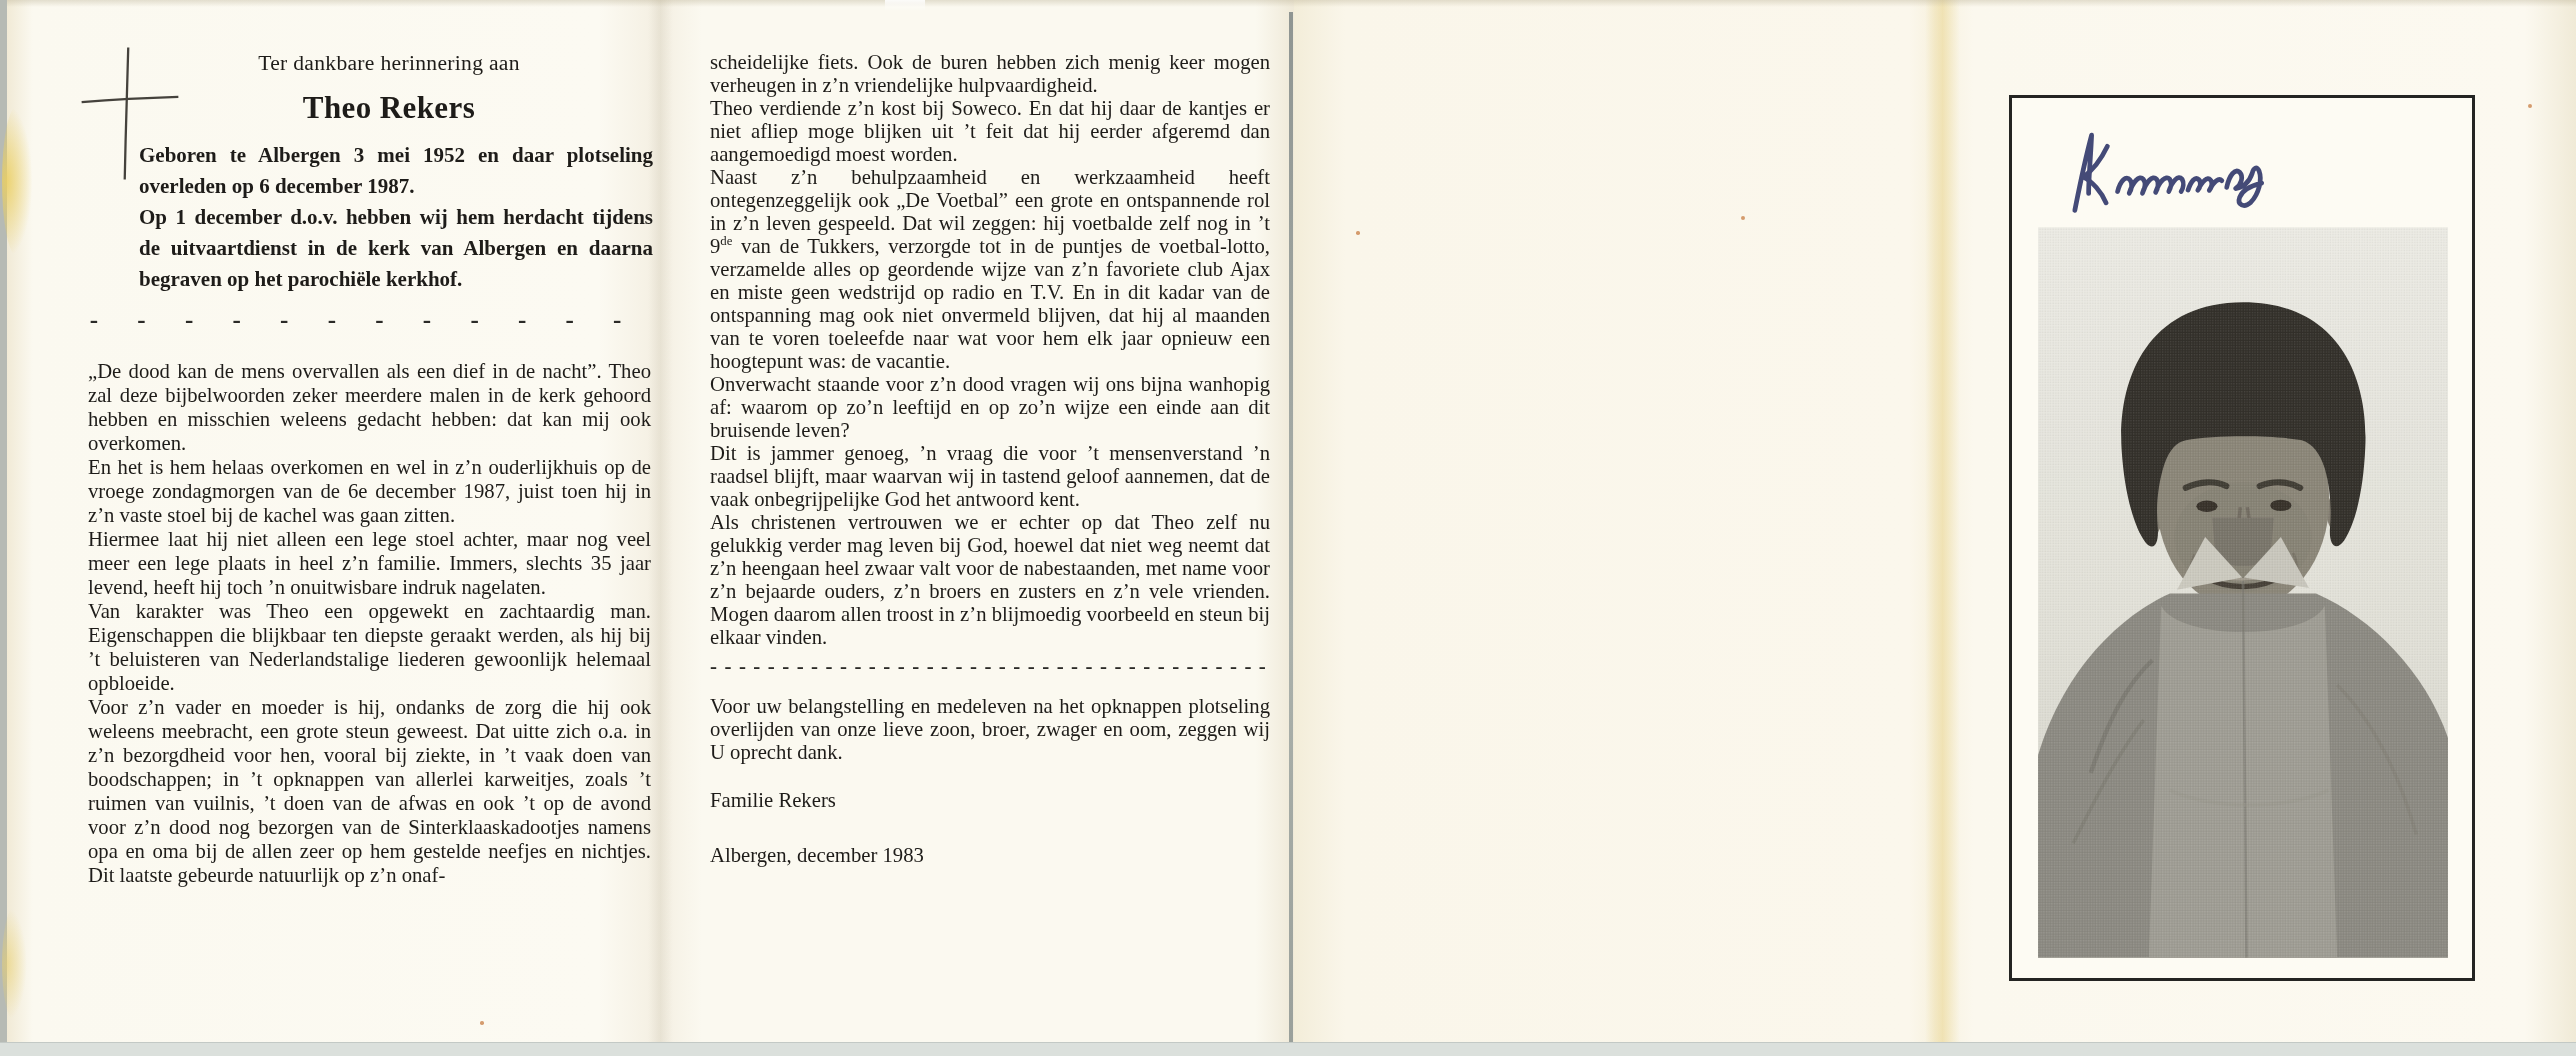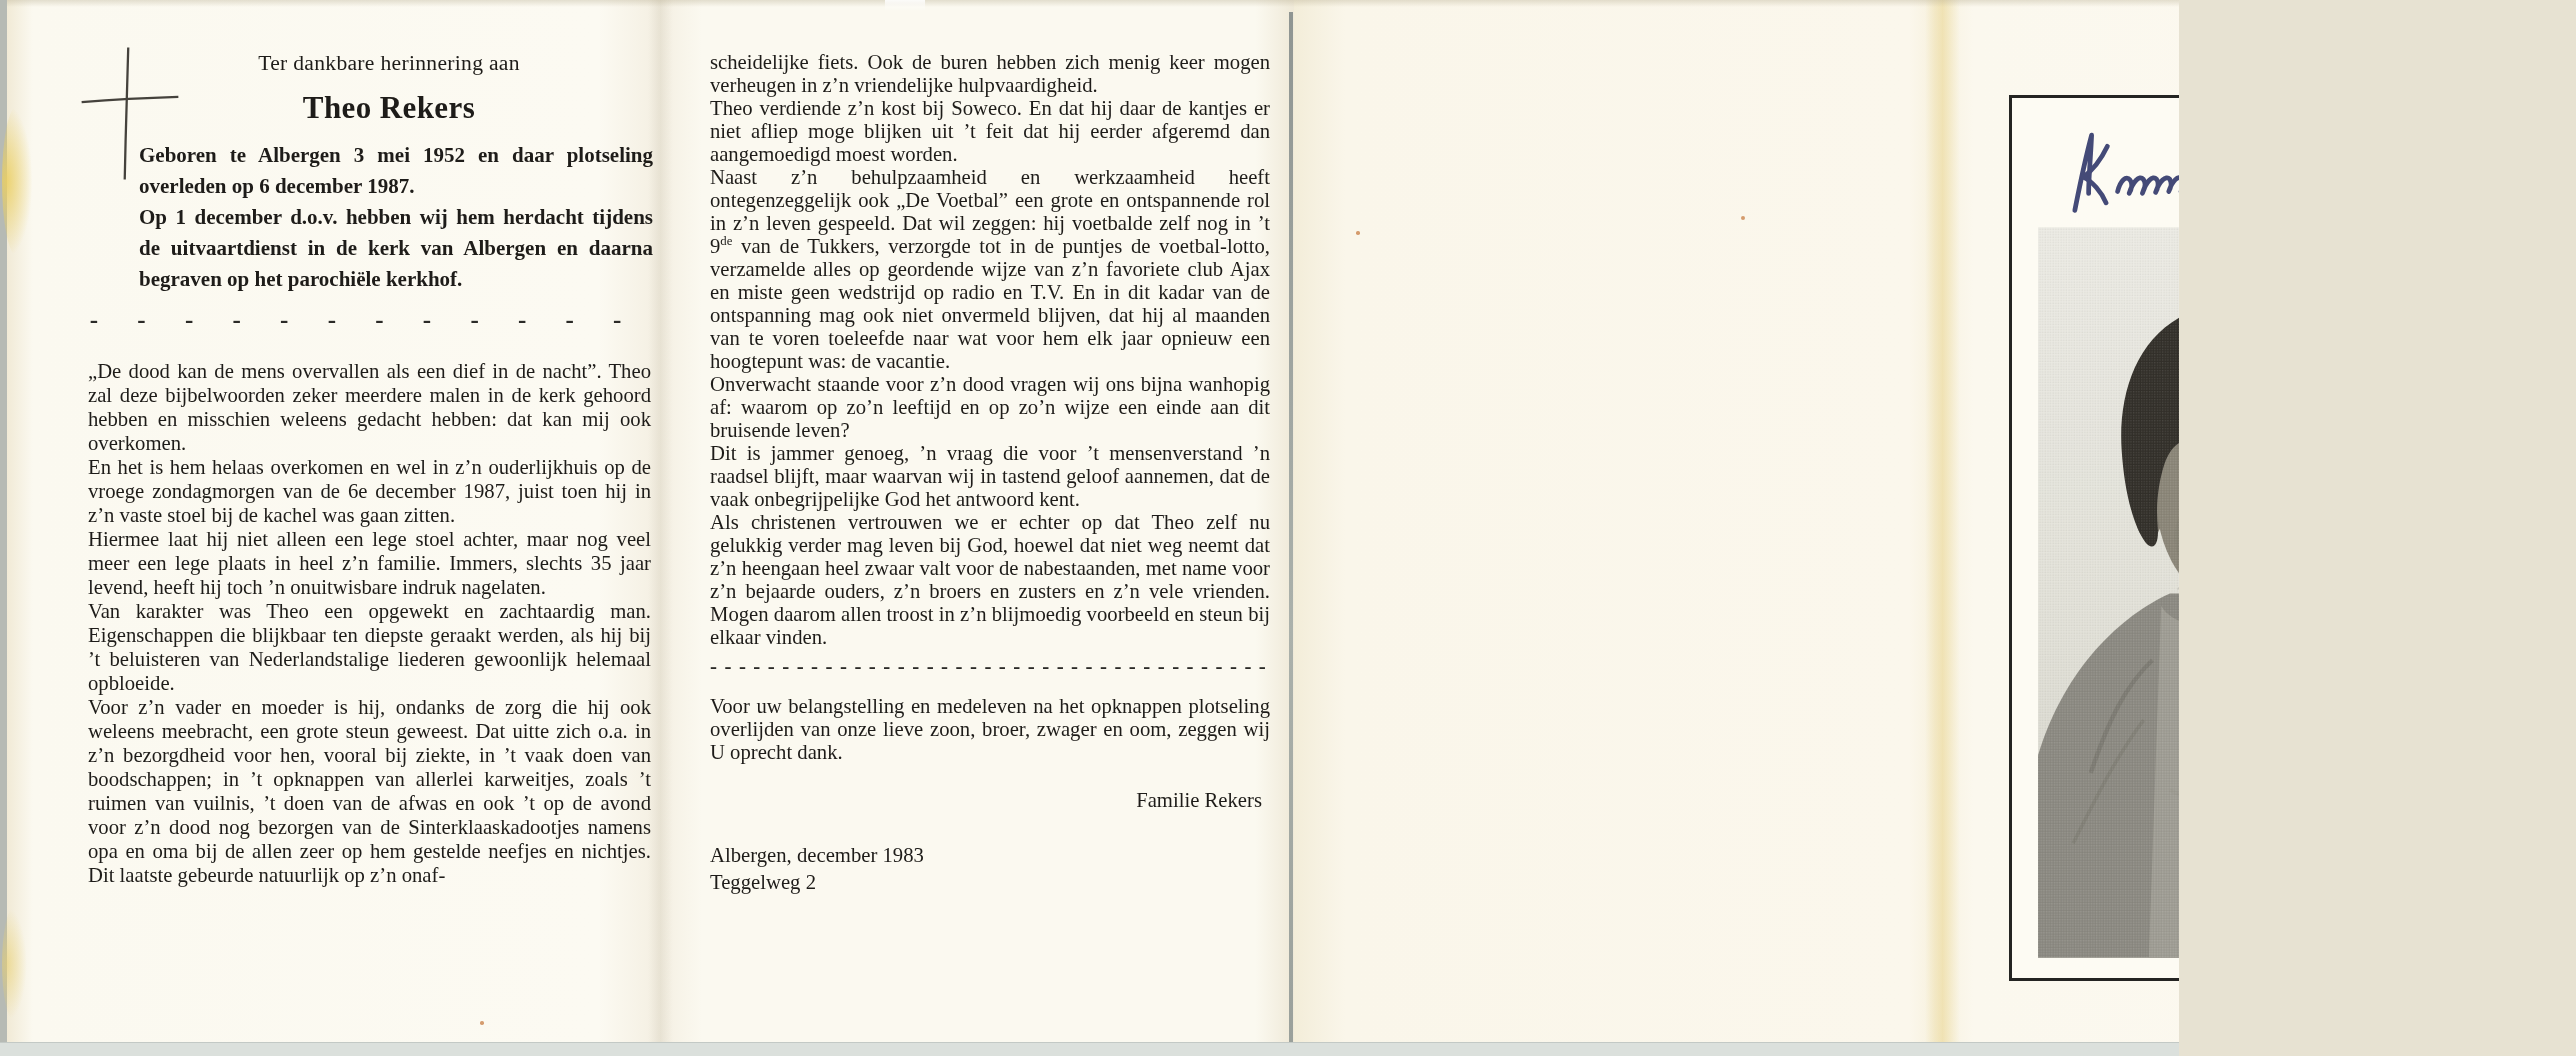--- a/index.html
+++ b/index.html
@@ -1,16 +1,16 @@
 <!DOCTYPE html>
 <html lang="nl" style="font-size:14px"><head>
 <meta charset="utf-8">
 <style>
   html,body{margin:0;padding:0;background:#e7e2d2;}
-  .scan{position:relative;width:2179px;height:1056px;overflow:hidden;
+  .scan{position:relative;width:2576px;height:1056px;overflow:hidden;
         background:#ef4444;font-family:"Liberation Serif","DejaVu Serif",serif;color:#1e1c19;}
   
   .sheet-left{position:absolute;left:7px;top:0;width:1287px;height:1044px;
     background:linear-gradient(90deg,#f1ead6 0%,#fbf9f0 2%,#fcfaf2 46%,#f4efe2 50.6%,#fbf9f0 54%,#fbf9f0 97%,#efe9d8 100%);}
   .sheet-right{position:absolute;left:1294px;top:0;width:1282px;height:1044px;
     background:linear-gradient(90deg,#f3edd9 0%,#faf6ea 4%,#fbf7ec 48%,#f7f1de 50%,#fbf8ee 53%,#fcf9f0 96%,#f0ead7 100%);}
   .fold-gray{position:absolute;left:1289px;top:12.3px;width:4.4px;height:1032px;
     background:linear-gradient(180deg,#8f9592,#abb1ab 60%,#9aa09b);}
   .fold-soft{position:absolute;top:0;height:1044px;pointer-events:none;}
   .fold-a{left:648px;width:25px;background:linear-gradient(90deg,rgba(140,130,100,0),rgba(140,130,100,0.12) 50%,rgba(140,130,100,0));}
@@ -32,21 +32,21 @@
   .intro{margin:14px 0 0 51px;width:514px;font-weight:bold;}
   .intro p{margin:0;font-size:21px;line-height:31px;text-align:justify;}
   .divider-wide{margin:10.6px 0 0 1.8px;font-size:25px;font-weight:bold;word-spacing:33px;color:#2b2a27;white-space:nowrap;overflow:hidden;}
   .bodytext{margin-top:25px;}
   .bodytext p{margin:0;font-size:20.7px;line-height:24px;text-align:justify;}
   .col-mid .bodytext{margin-top:16px;}
   .col-mid .bodytext p{line-height:23px;}
   sup.ord{font-size:0.62em;line-height:0;}
   .divider-fine{margin:5.3px 0 0 0;font-size:21px;font-weight:bold;word-spacing:2.2px;color:#2b2a27;white-space:nowrap;overflow:hidden;}
   .thanks{margin-top:30px;}
-  .signature{margin:25px 8px 0 0;font-size:20.7px;text-align:right;}
+  .signature{margin:25px 8px 0 0;font-size:20.7px;}
   .place-date{margin:30px 0 0 0;font-size:20.7px;line-height:26.4px;}
   
   .cross{position:absolute;left:79px;top:44px;width:102px;height:139px;}
   
   .photo-frame{position:absolute;left:2009px;top:95px;width:460px;height:880px;
     border:3.5px solid #242422;background:#fdfbf3;}
   .handwriting{position:absolute;left:46px;top:23px;width:264px;height:92px;transform:rotate(-4deg);}
   .portrait{position:absolute;left:26.4px;top:129px;width:410px;height:731px;}
   .sr-only{position:absolute;width:0.9px;height:0.9px;overflow:hidden;clip:rect(0 0 0 0);white-space:nowrap;}
 </style>
@@ -102,21 +102,20 @@
       <p>Dit is jammer genoeg, ’n vraag die voor ’t mensenverstand ’n raadsel blijft, maar waarvan wij in tastend geloof aannemen, dat de vaak onbegrijpelijke God het antwoord kent.</p>
       <p>Als christenen vertrouwen we er echter op dat Theo zelf nu gelukkig verder mag leven bij God, hoewel dat niet weg neemt dat z’n heengaan heel zwaar valt voor de nabestaanden, met name voor z’n bejaarde ouders, z’n broers en zusters en z’n vele vrienden. Mogen daarom allen troost in z’n blijmoedig voorbeeld en steun bij elkaar vinden.</p>
     </div>
     <div class="divider-fine">- - - - - - - - - - - - - - - - - - - - - - - - - - - - - - - - - - - - - - - -</div>
     <div class="bodytext thanks">
       <p>Voor uw belangstelling en medeleven na het opknappen plotseling overlijden van onze lieve zoon, broer, zwager en oom, zeggen wij U oprecht dank.</p>
     </div>
     <div class="signature">Familie Rekers</div>
     <div class="place-date">
       <div>Albergen, december 1983</div>
-      <div>Teggelweg 2</div>
     </div>
   </div>
 
   <div class="photo-frame">
     <span class="sr-only">Kannonweg</span>
     <svg class="handwriting" viewBox="0 0 300 104" aria-hidden="true">
       <g stroke="#353b6d" stroke-width="5.4" fill="none" stroke-linecap="round" stroke-linejoin="round" opacity="0.92">
         <path d="M16,92 C22,70 30,40 41,8 C38,34 34,58 33,74"></path>
         <path d="M58,22 C50,36 40,48 28,55 C38,60 48,74 52,86"></path>
         <path d="M66,74 C70,62 77,56 81,62 C84,66 82,73 79,77 C84,64 92,57 96,62 C99,66 97,73 94,78 C99,65 107,58 111,63 C114,67 112,74 109,78 C114,66 122,59 126,64 C128,68 127,74 124,78 C129,66 136,60 140,65 C142,69 141,75 138,79"></path>

